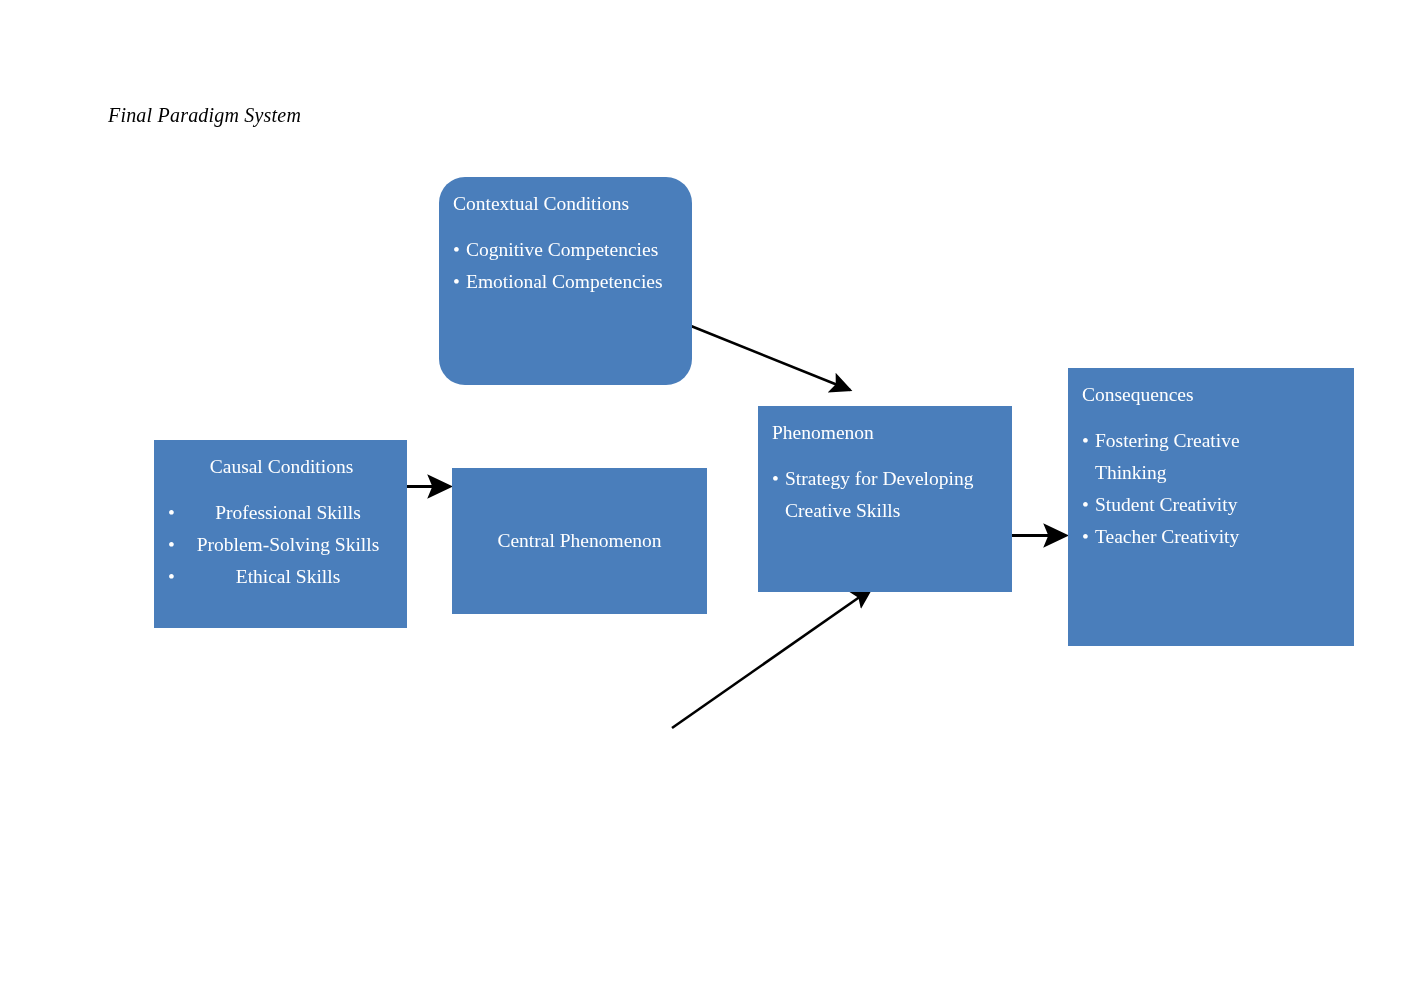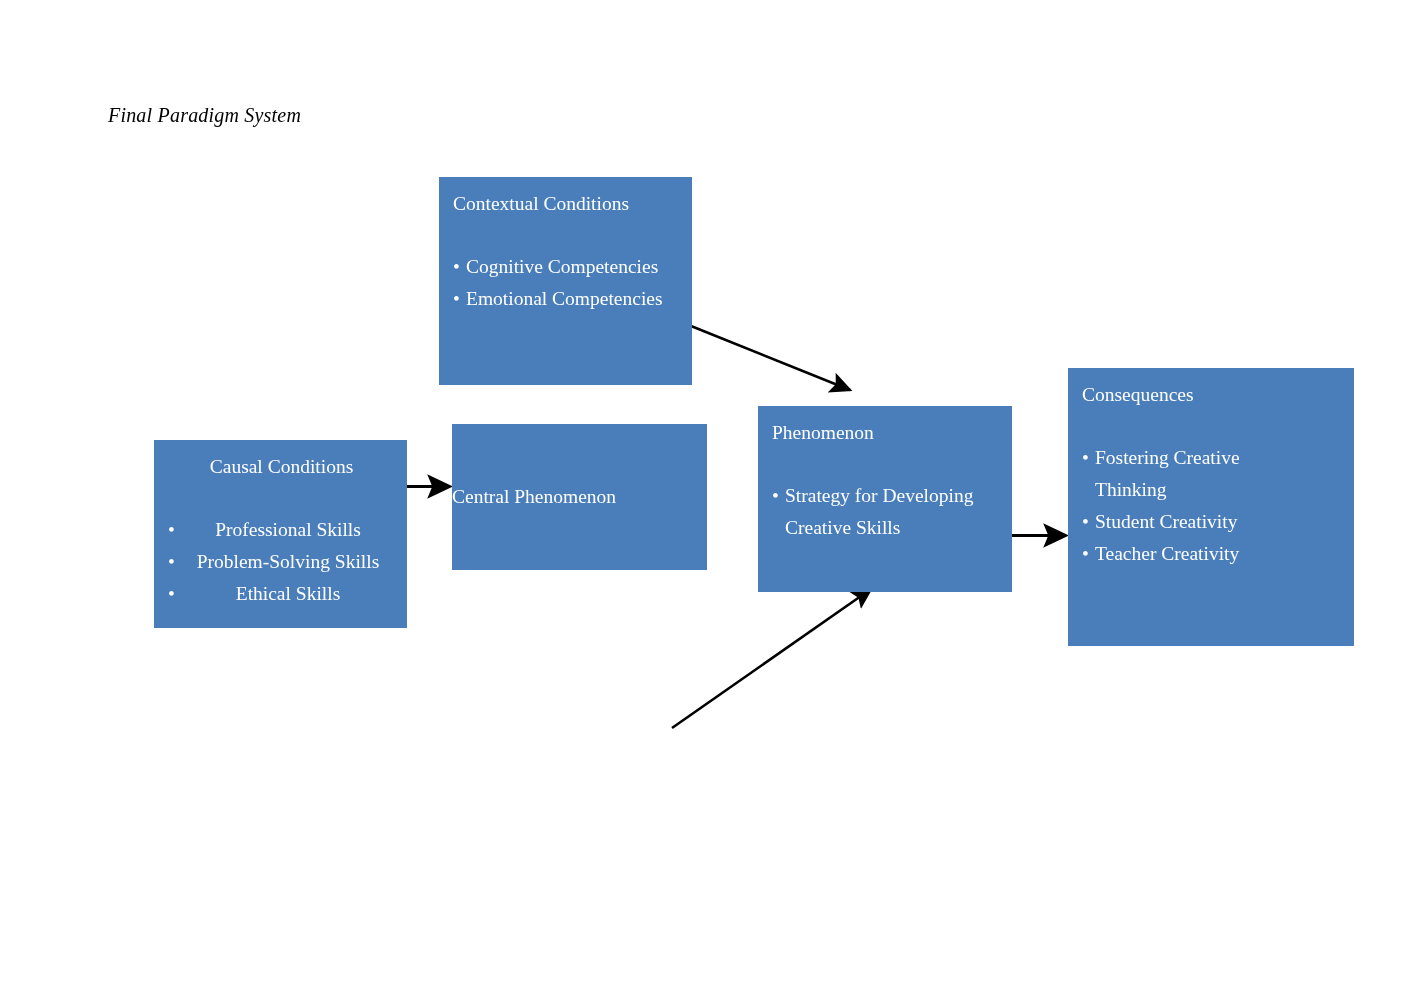--- a/index.html
+++ b/index.html
@@ -34,41 +34,42 @@
   .node-inner {
     padding: 14px 12px 0 14px;
   }
   .node-title {
     font-size: 19.5px;
     line-height: 1.35;
     color: #ffffff;
     white-space: nowrap;
   }
   .bullets {
-    margin-top: 34px;
+    margin-top: 17px;
   }
   .bullet {
     font-size: 19.5px;
     line-height: 1.64;
     color: #ffffff;
     position: relative;
     padding-left: 13px;
     white-space: pre-line;
   }
   .bullet::before {
     content: "\2022";
     position: absolute;
     left: 0;
     top: 0;
     font-size: 19.5px;
   }
   .node.centered {
     display: flex;
     align-items: center;
-    justify-content: flex-start;
+    justify-content: center;
+    margin-top: 44px;
   }
   .node.centered .node-title {
     font-size: 19.5px;
     text-align: center;
     padding: 0;
   }
   .arrow-layer {
     position: absolute;
     left: 0;
     top: 0;
@@ -89,21 +90,21 @@
       <marker id="ah" markerWidth="9" markerHeight="9" refX="7.6" refY="4.5" orient="auto" markerUnits="strokeWidth">
         <path d="M0,0.4 L8.6,4.5 L0,8.6 L1.7,4.5 Z" fill="#000000"></path>
       </marker>
     </defs>
     <line x1="406" y1="486.5" x2="450" y2="486.5" stroke="#000000" stroke-width="3" marker-end="url(#ah)"></line>
     <line x1="691" y1="326" x2="850" y2="390" stroke="#000000" stroke-width="2.6" marker-end="url(#ah)"></line>
     <line x1="672" y1="728" x2="871" y2="589" stroke="#000000" stroke-width="2.6" marker-end="url(#ah)"></line>
     <line x1="1012" y1="535.5" x2="1066" y2="535.5" stroke="#000000" stroke-width="3" marker-end="url(#ah)"></line>
   </svg>
 
-  <div class="node" style="left:439px; top:177px; width:253px; height:208px;">
+  <div class="node" style="left:439px; top:177px; width:253px; height:208px;border-radius:26px;">
     <div class="node-inner">
       <div class="node-title">Contextual Conditions</div>
       <div class="bullets">
         <div class="bullet">Cognitive Competencies</div>
         <div class="bullet">Emotional Competencies</div>
       </div>
     </div>
   </div>
 
   <div class="node" style="left:154px; top:440px; width:253px; height:188px;text-align:center;">

